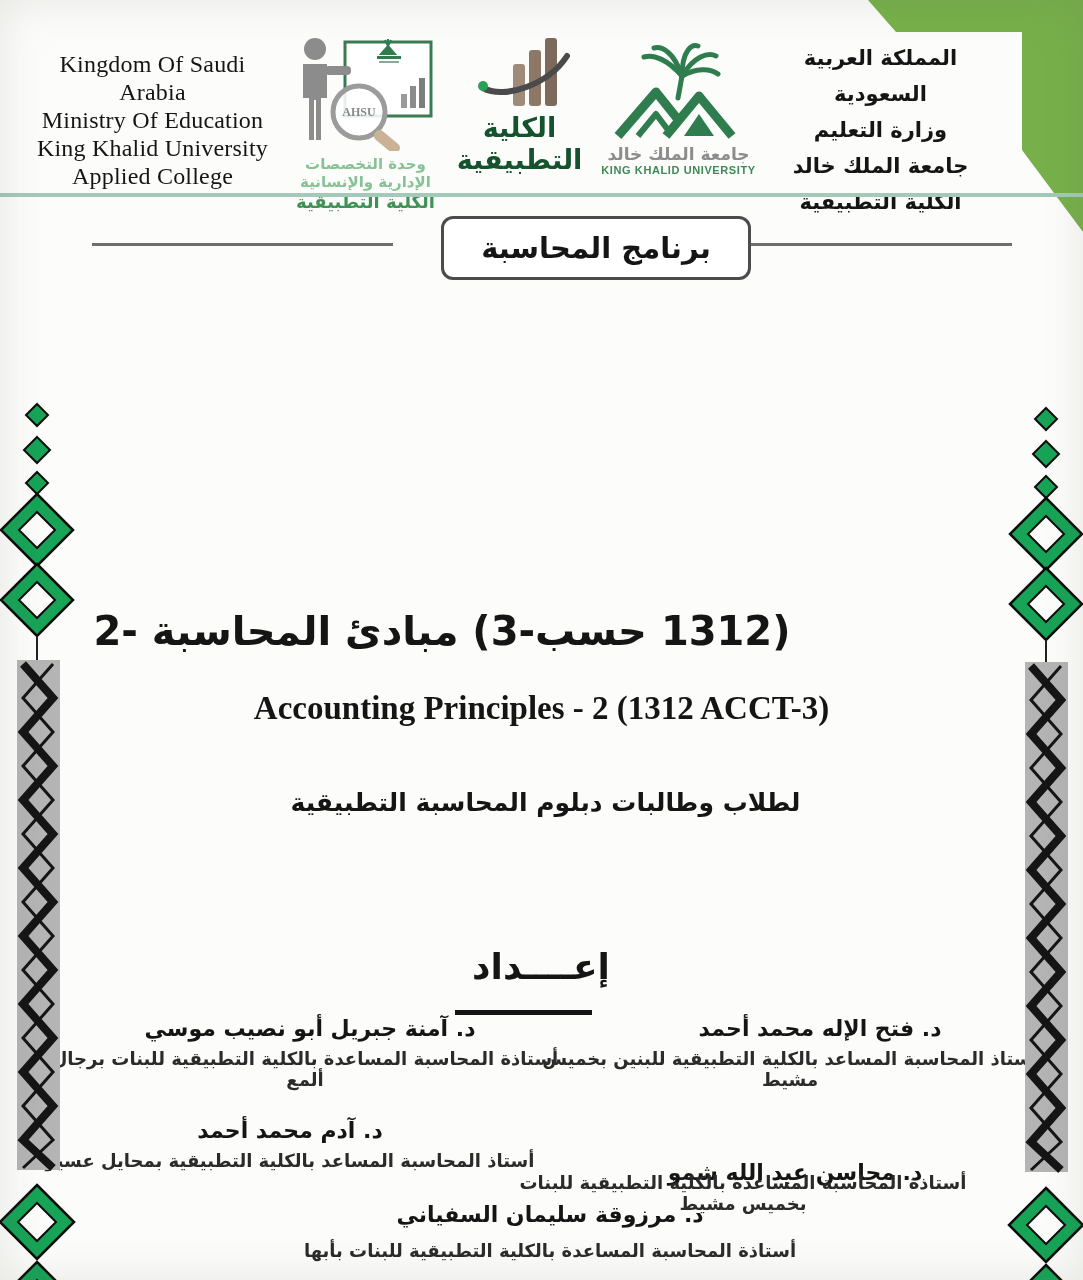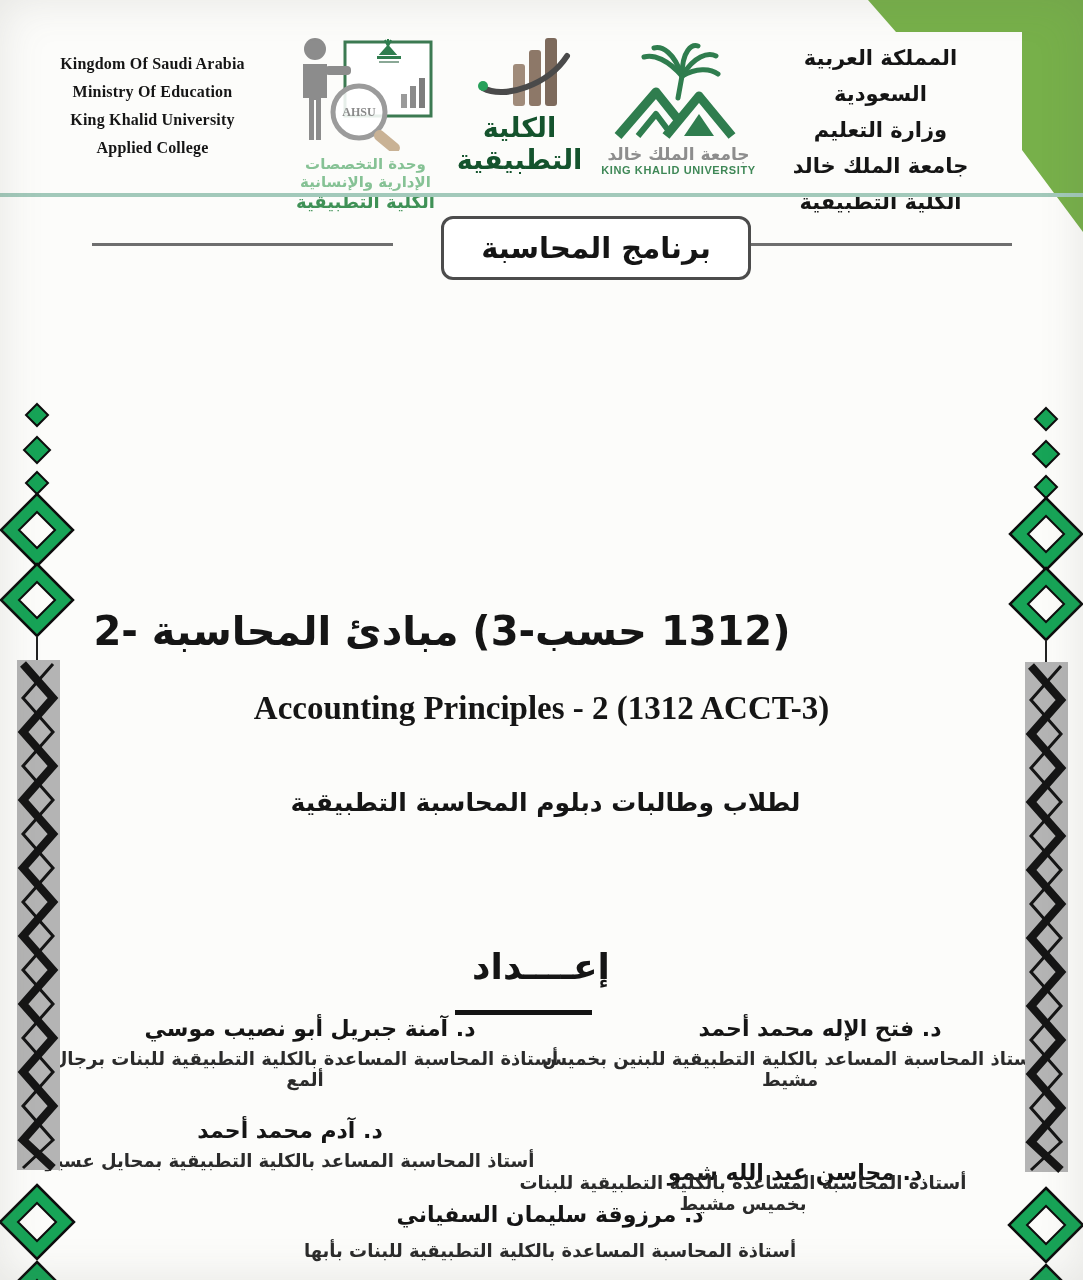--- a/index.html
+++ b/index.html
@@ -7,21 +7,21 @@
     position:relative;width:1083px;height:1280px;margin:0 auto;
     background:#fcfcfa;overflow:hidden;
     font-family:"DejaVu Sans",sans-serif;color:#151515;
   }
   .canvas::after{content:"";position:absolute;inset:0;pointer-events:none;
     box-shadow:inset 0 0 45px rgba(90,90,85,.14);}
   .abs{position:absolute;}
   .ctr{text-align:center;}
   .en-serif{font-family:"Liberation Serif",serif;}
   
-  .en-block{left:30px;top:50px;width:245px;font-weight:bold;font-size:16px;line-height:28px;letter-spacing:.2px;}
+  .en-block{left:30px;top:50px;width:245px;font-weight:normal;font-size:24px;line-height:28px;letter-spacing:.2px;}
   .en-block span{display:block;}
   .ar-block{left:768px;top:40px;width:225px;font-weight:bold;font-size:21px;line-height:36px;direction:rtl;}
   .ar-block span{display:block;}
   
   .teal-line{left:0;top:193px;width:1083px;height:4px;background:#a2c9ba;}
   .h-rule{top:243px;height:3px;background:#6e6e6e;}
   .prog-box{left:393px;top:216px;width:304px;height:58px;background:#fff;
     border:3px solid #4c4c4c;border-radius:12px;display:flex;align-items:center;justify-content:center;
     font-weight:bold;font-size:29px;direction:rtl;margin-left:48px;}
   

